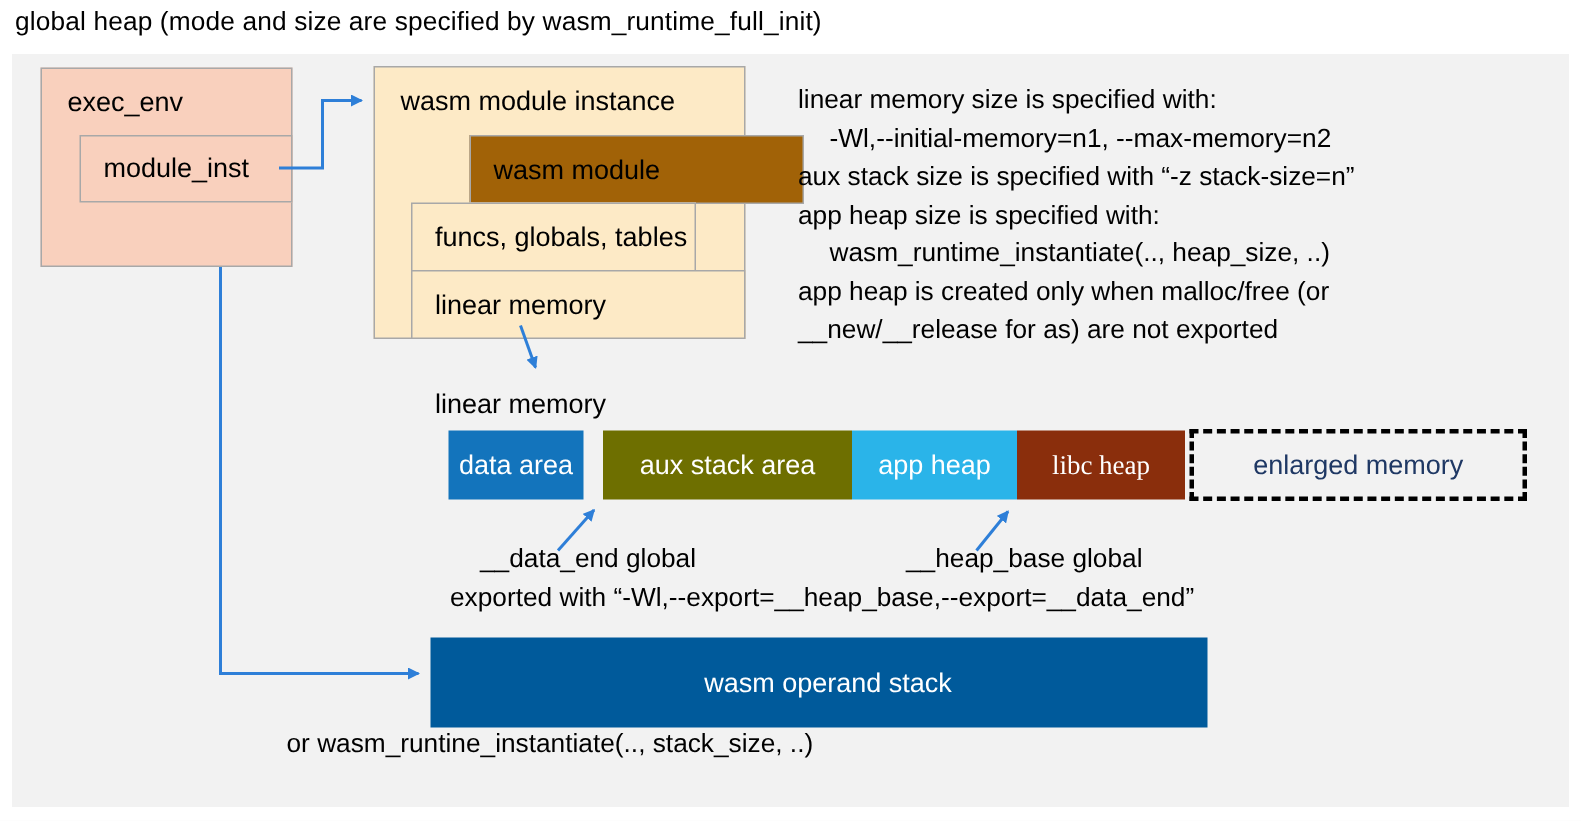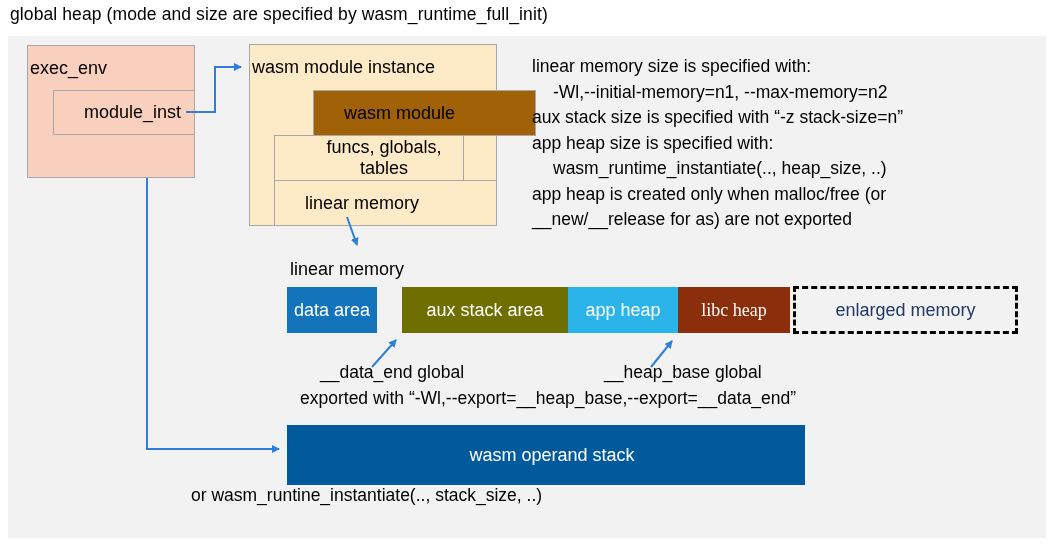--- a/index.html
+++ b/index.html
@@ -5,44 +5,44 @@
   html,body{margin:0;padding:0;background:#ffffff;}
   #canvas{
     position:relative;width:1054px;height:547px;overflow:hidden;
     font-family:"Liberation Sans",sans-serif;color:#000;background:#ffffff;
   }
   .panel{position:absolute;left:8px;top:36px;width:1038px;height:502px;background:#f2f2f2;}
   .title{position:absolute;left:10px;top:4px;font-size:17.5px;letter-spacing:.1px;}
 
   
   .dbox{position:absolute;border:1px solid #a8a8a8;box-sizing:border-box;}
-  .dbox .hdr{height:45px;display:flex;align-items:center;padding-left:2px;font-size:18px;}
+  .dbox .hdr{height:45px;display:flex;align-items:center;padding-left:17px;font-size:18px;}
   .drow{position:absolute;border:1px solid #a8a8a8;box-sizing:border-box;
-        display:flex;align-items:center;padding-left:30px;font-size:18px;}
+        display:flex;align-items:center;padding-left:15px;font-size:18px;}
 
   
   #exec-env{left:27px;top:45px;width:168px;height:133px;}
   #row-module-inst{left:53px;top:90px;width:142px;height:45px;}
   #row-wasm-stack{left:53px;top:134px;width:142px;height:44px;}
 
   
   #module-instance{left:249px;top:44px;width:248px;height:182px;}
   #row-wasm-module{left:274px;top:90px;width:223px;height:46px;}
   #row-funcs{left:274px;top:135px;width:190px;height:46px;text-align:center;}
   #row-linear-memory{left:274px;top:180px;width:223px;height:46px;}
 
   
   .notes{position:absolute;left:532px;top:54px;font-size:17.5px;line-height:25.5px;white-space:nowrap;}
   .notes .indent{padding-left:21px;}
 
   
   .lm-label{position:absolute;left:290px;top:259px;font-size:18px;}
   .seg{position:absolute;top:287px;height:46px;display:flex;align-items:center;justify-content:center;
        font-size:18px;box-sizing:border-box;white-space:nowrap;}
-  #seg-data{left:287px;width:90px;}
+  #seg-data{left:299px;width:90px;}
   #seg-aux{left:402px;width:166px;}
   #seg-appheap{left:568px;width:110px;}
   #seg-libcheap{left:678px;width:112px;font-family:Liberation Serif, serif;}
   #seg-enlarged{left:793px;width:225px;top:286px;height:48px;border:3px dashed #000;background:transparent;}
 
   .ann{position:absolute;font-size:17.5px;white-space:nowrap;}
   #ann-data-end{left:320px;top:362px;}
   #ann-heap-base{left:604px;top:362px;}
   #ann-exported{left:300px;top:388px;}
 

